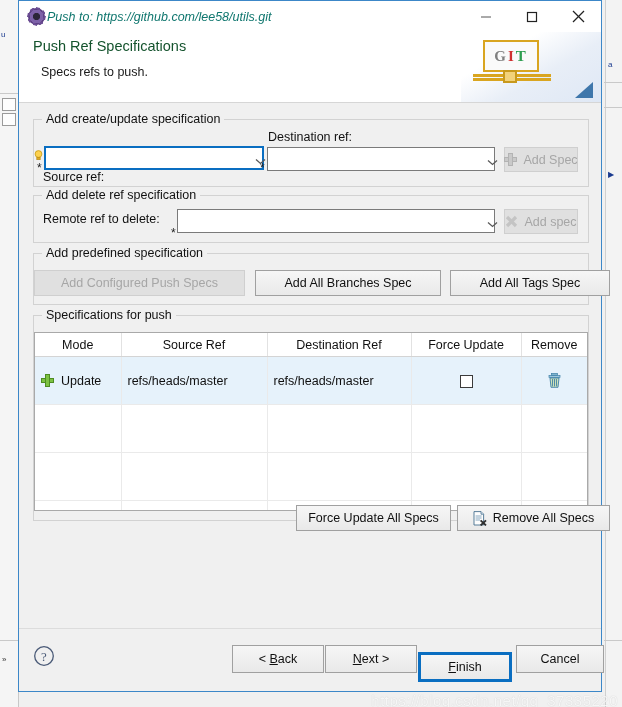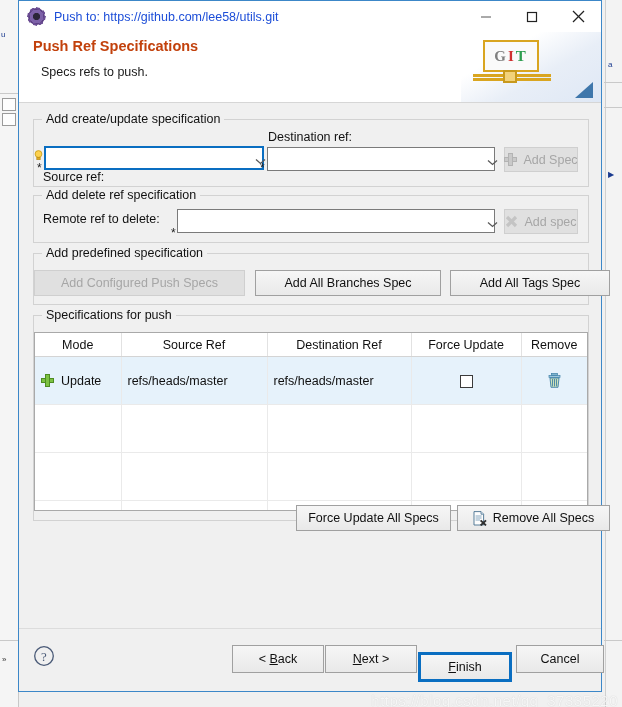--- a/index.html
+++ b/index.html
@@ -98,24 +98,25 @@
         #6a4c92 25% 32%, transparent 32% 37.5%,
         #6a4c92 37.5% 44.5%, transparent 44.5% 50%,
         #6a4c92 50% 57%, transparent 57% 62.5%,
         #6a4c92 62.5% 69.5%, transparent 69.5% 75%,
         #6a4c92 75% 82%, transparent 82% 87.5%,
         #6a4c92 87.5% 94.5%, transparent 94.5% 100%);
     -webkit-mask: radial-gradient(circle, transparent 0 52%, #000 53%);
             mask: radial-gradient(circle, transparent 0 52%, #000 53%);
   }
   .title-text {
-    margin-left: 9px;
+    margin-left: 2px;
     font-size: 12.5px;
-    color: #1d4ed8;
+    color: #0f766e;
     white-space: nowrap;
+    font-style: italic;
   }
   .win-buttons {
     position: absolute;
     right: 0; top: 0;
     height: 31px;
     display: flex;
   }
   .win-btn {
     width: 46px; height: 31px;
     display: flex;
@@ -130,22 +131,22 @@
     background: #ffffff;
     height: 70px;
     flex: none;
     position: relative;
     border-bottom: 1px solid #d6d6d6;
   }
   .header-title {
     position: absolute;
     left: 14px; top: 6px;
     font-size: 14.5px;
-    font-weight: bold;
-    color: #c2410c;
+    font-weight: normal;
+    color: #14532d;
   }
   .header-sub {
     position: absolute;
     left: 22px; top: 33px;
     font-size: 12.5px;
     color: #1a1a1a;
   }
   .header-art {
     position: absolute;
     right: 0; top: 0;

